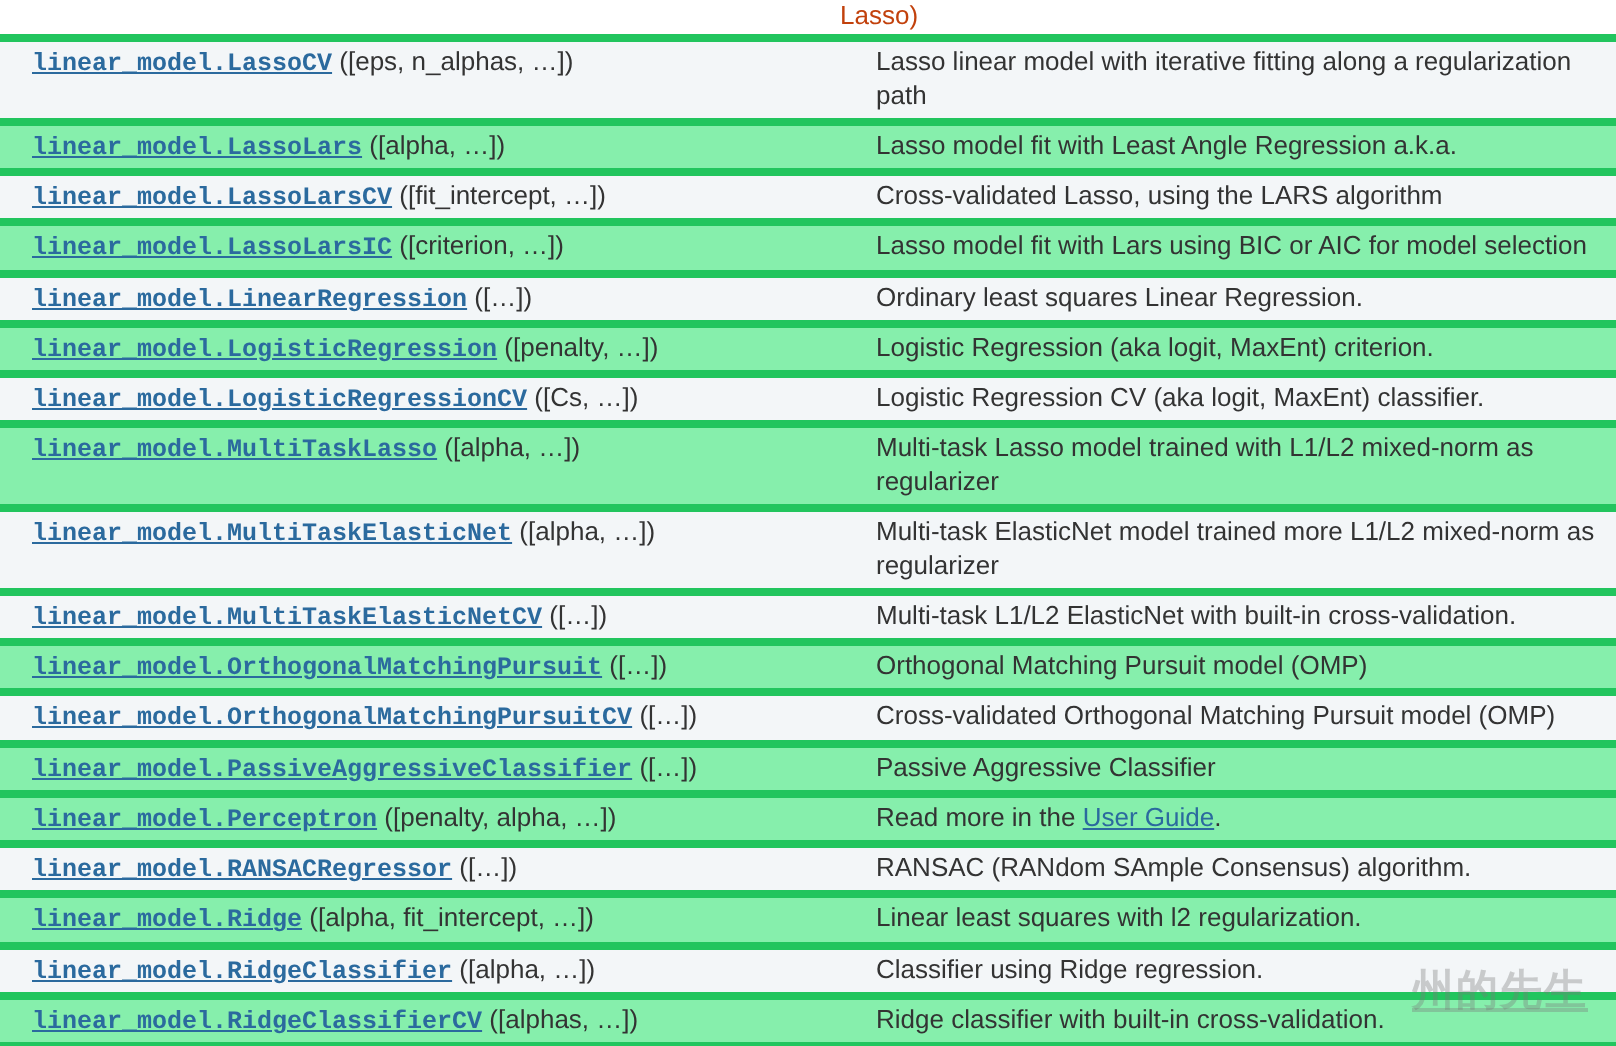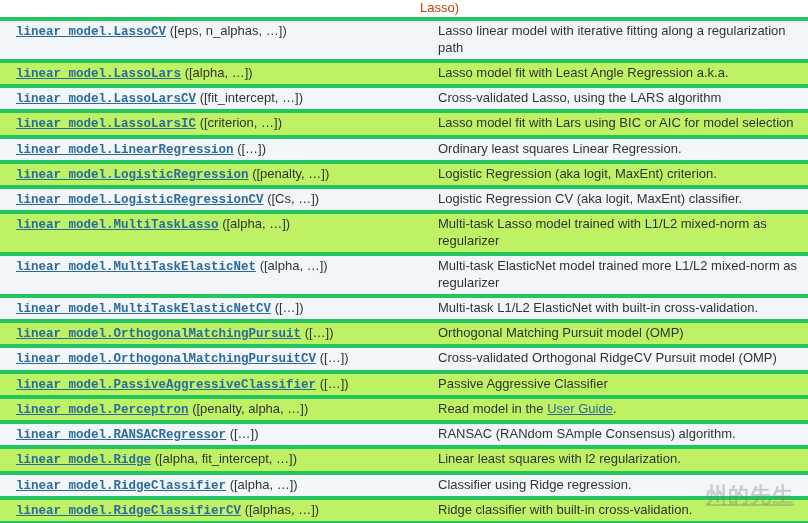--- a/index.html
+++ b/index.html
@@ -19,21 +19,21 @@
   td {
     padding: 2px 6px 2px 16px;
     vertical-align: top;
     line-height: 1.3;
     border-top: 4px solid #22c55e;
   }
   td.sig {
     width: 400px;
   }
   tr.odd { background: #f3f6f8; }
-  tr.even { background: #bef264; }
+  tr.even { background: #86efac; }
   .xref {
     font-family: "Courier New", Courier, monospace;
     font-weight: bold;
     color: #2b6a9e;
     font-size: 12.5px;
   }
   .params { color: #333; }
   .desc { color: #333; }
   .ug-link { color: #2b6a9e; }
   .watermark {
@@ -103,29 +103,29 @@
       <tr class="odd">
         <td class="sig"><a href="#" class="xref">linear_model.MultiTaskElasticNetCV</a> <span class="params"> ([…])</span></td>
         <td class="desc">Multi-task L1/L2 ElasticNet with built-in cross-validation.</td>
       </tr>
       <tr class="even">
         <td class="sig"><a href="#" class="xref">linear_model.OrthogonalMatchingPursuit</a> <span class="params"> ([…])</span></td>
         <td class="desc">Orthogonal Matching Pursuit model (OMP)</td>
       </tr>
       <tr class="odd">
         <td class="sig"><a href="#" class="xref">linear_model.OrthogonalMatchingPursuitCV</a> <span class="params"> ([…])</span></td>
-        <td class="desc">Cross-validated Orthogonal RidgeCV Pursuit model (OMP)</td>
+        <td class="desc">Cross-validated Orthogonal Matching Pursuit model (OMP)</td>
       </tr>
       <tr class="even">
         <td class="sig"><a href="#" class="xref">linear_model.PassiveAggressiveClassifier</a> <span class="params"> ([…])</span></td>
         <td class="desc">Passive Aggressive Classifier</td>
       </tr>
       <tr class="even">
         <td class="sig"><a href="#" class="xref">linear_model.Perceptron</a> <span class="params"> ([penalty, alpha, …])</span></td>
-        <td class="desc"><span>Read model in the </span><a href="#" class="ug-link">User Guide</a><span>.</span></td>
+        <td class="desc"><span>Read more in the </span><a href="#" class="ug-link">User Guide</a><span>.</span></td>
       </tr>
       <tr class="odd">
         <td class="sig"><a href="#" class="xref">linear_model.RANSACRegressor</a> <span class="params"> ([…])</span></td>
         <td class="desc">RANSAC (RANdom SAmple Consensus) algorithm.</td>
       </tr>
       <tr class="even">
         <td class="sig"><a href="#" class="xref">linear_model.Ridge</a> <span class="params"> ([alpha, fit_intercept, …])</span></td>
         <td class="desc">Linear least squares with l2 regularization.</td>
       </tr>
       <tr class="odd">

